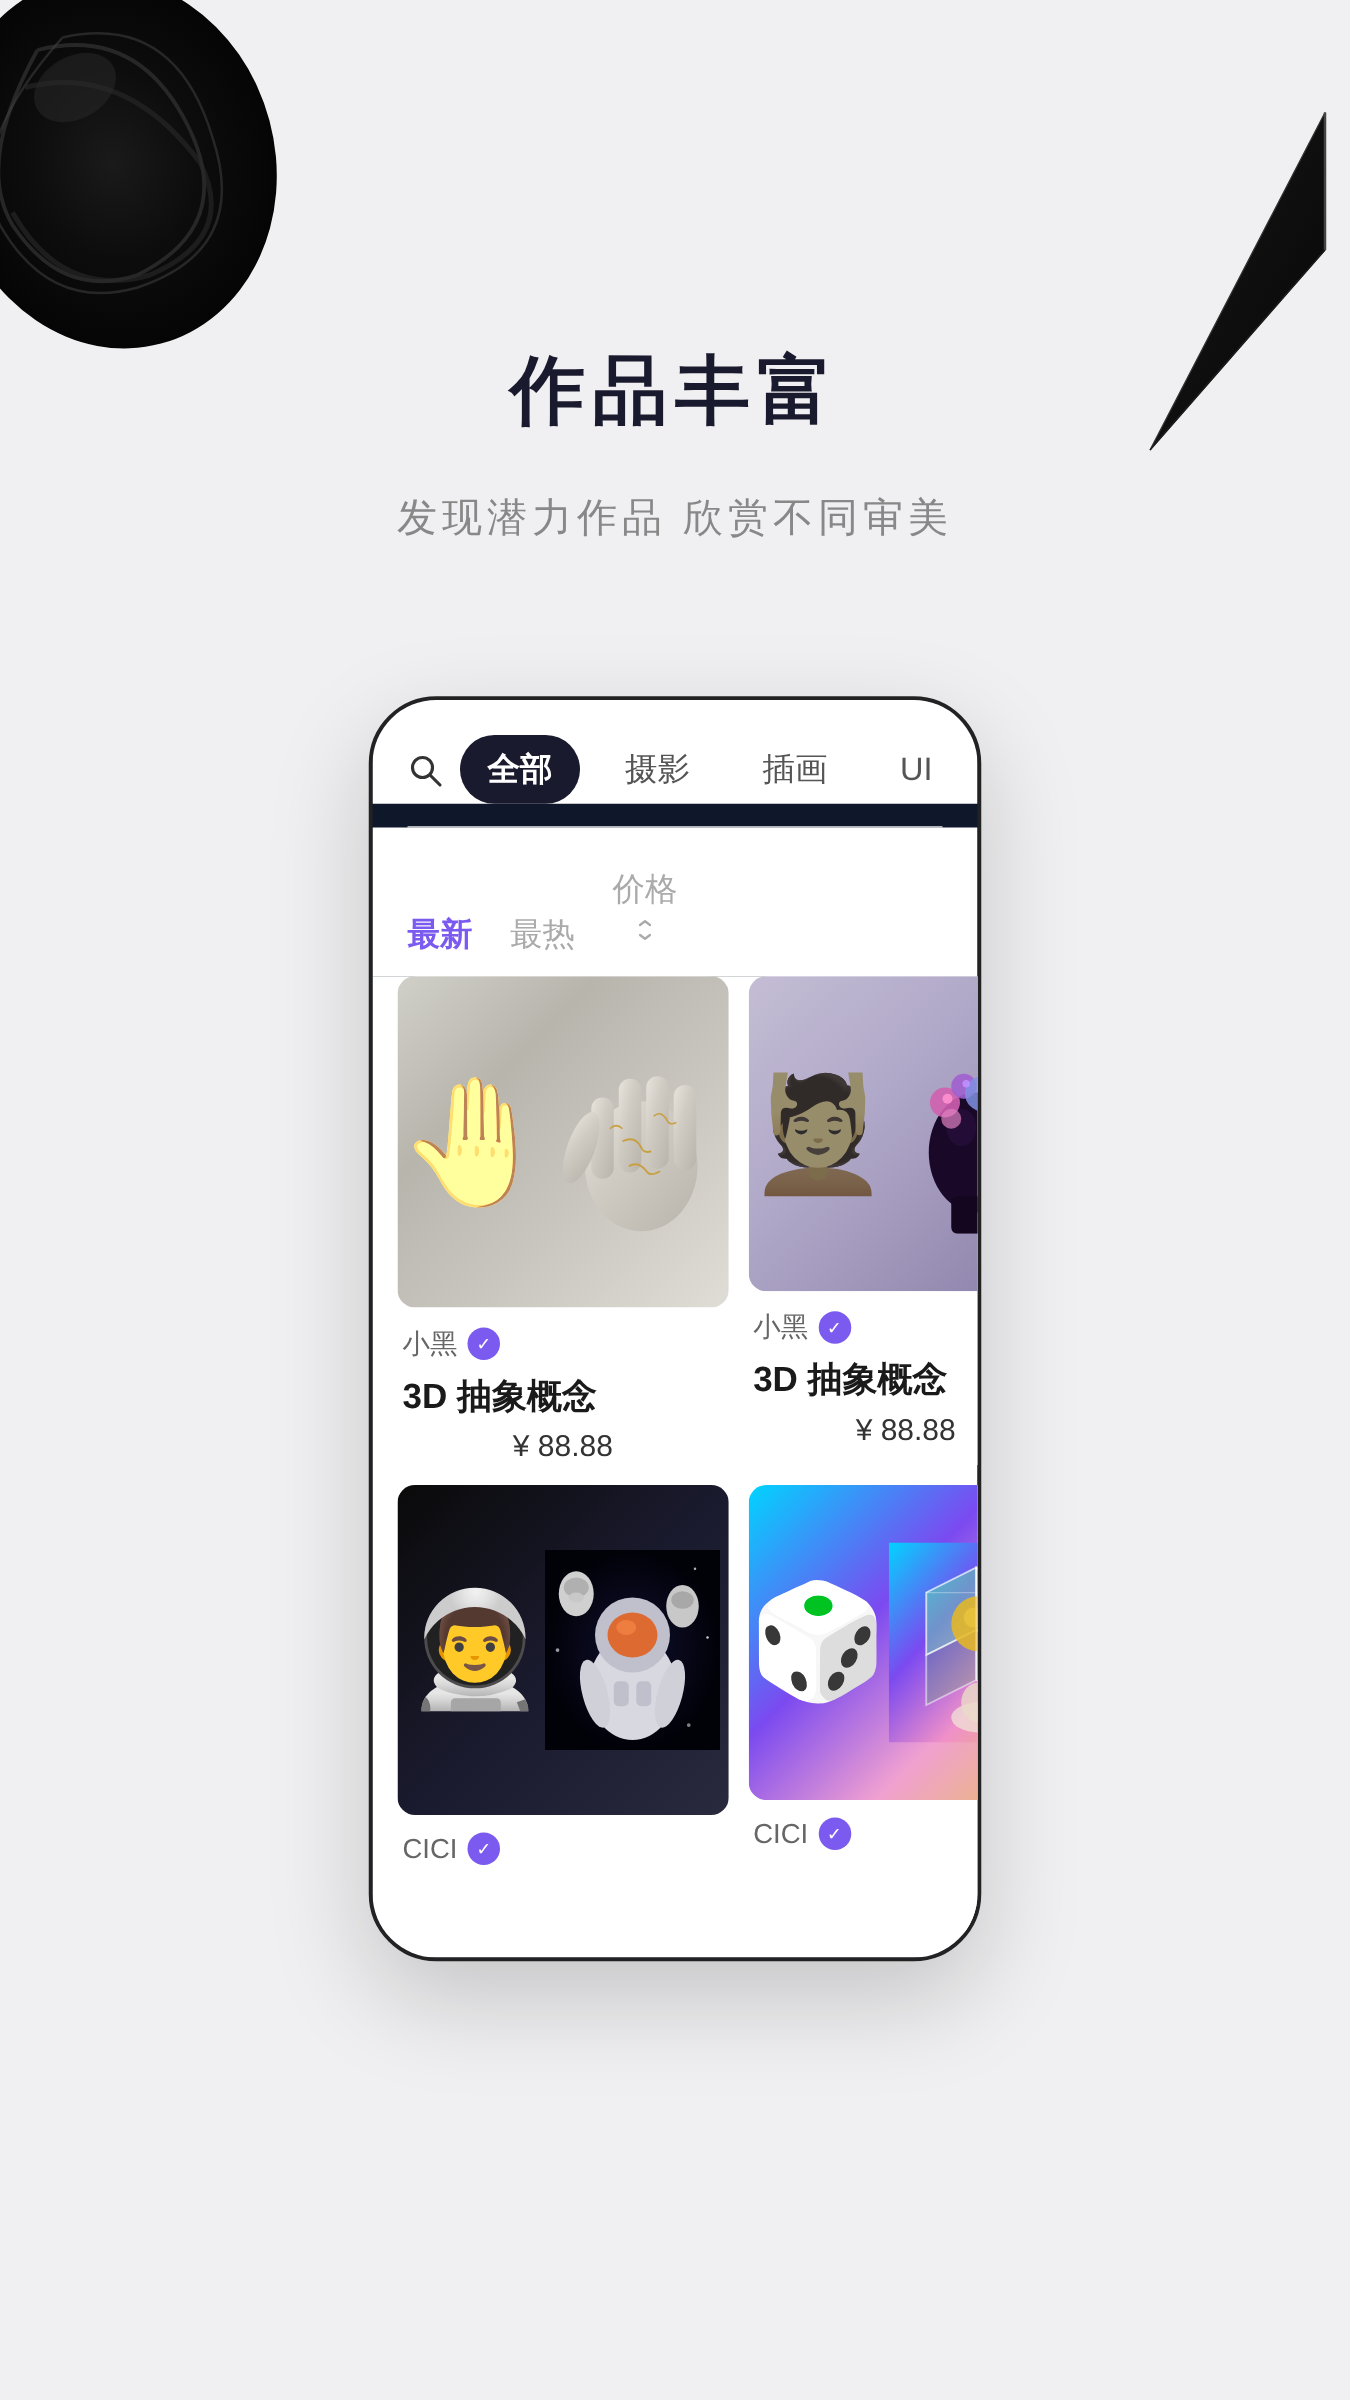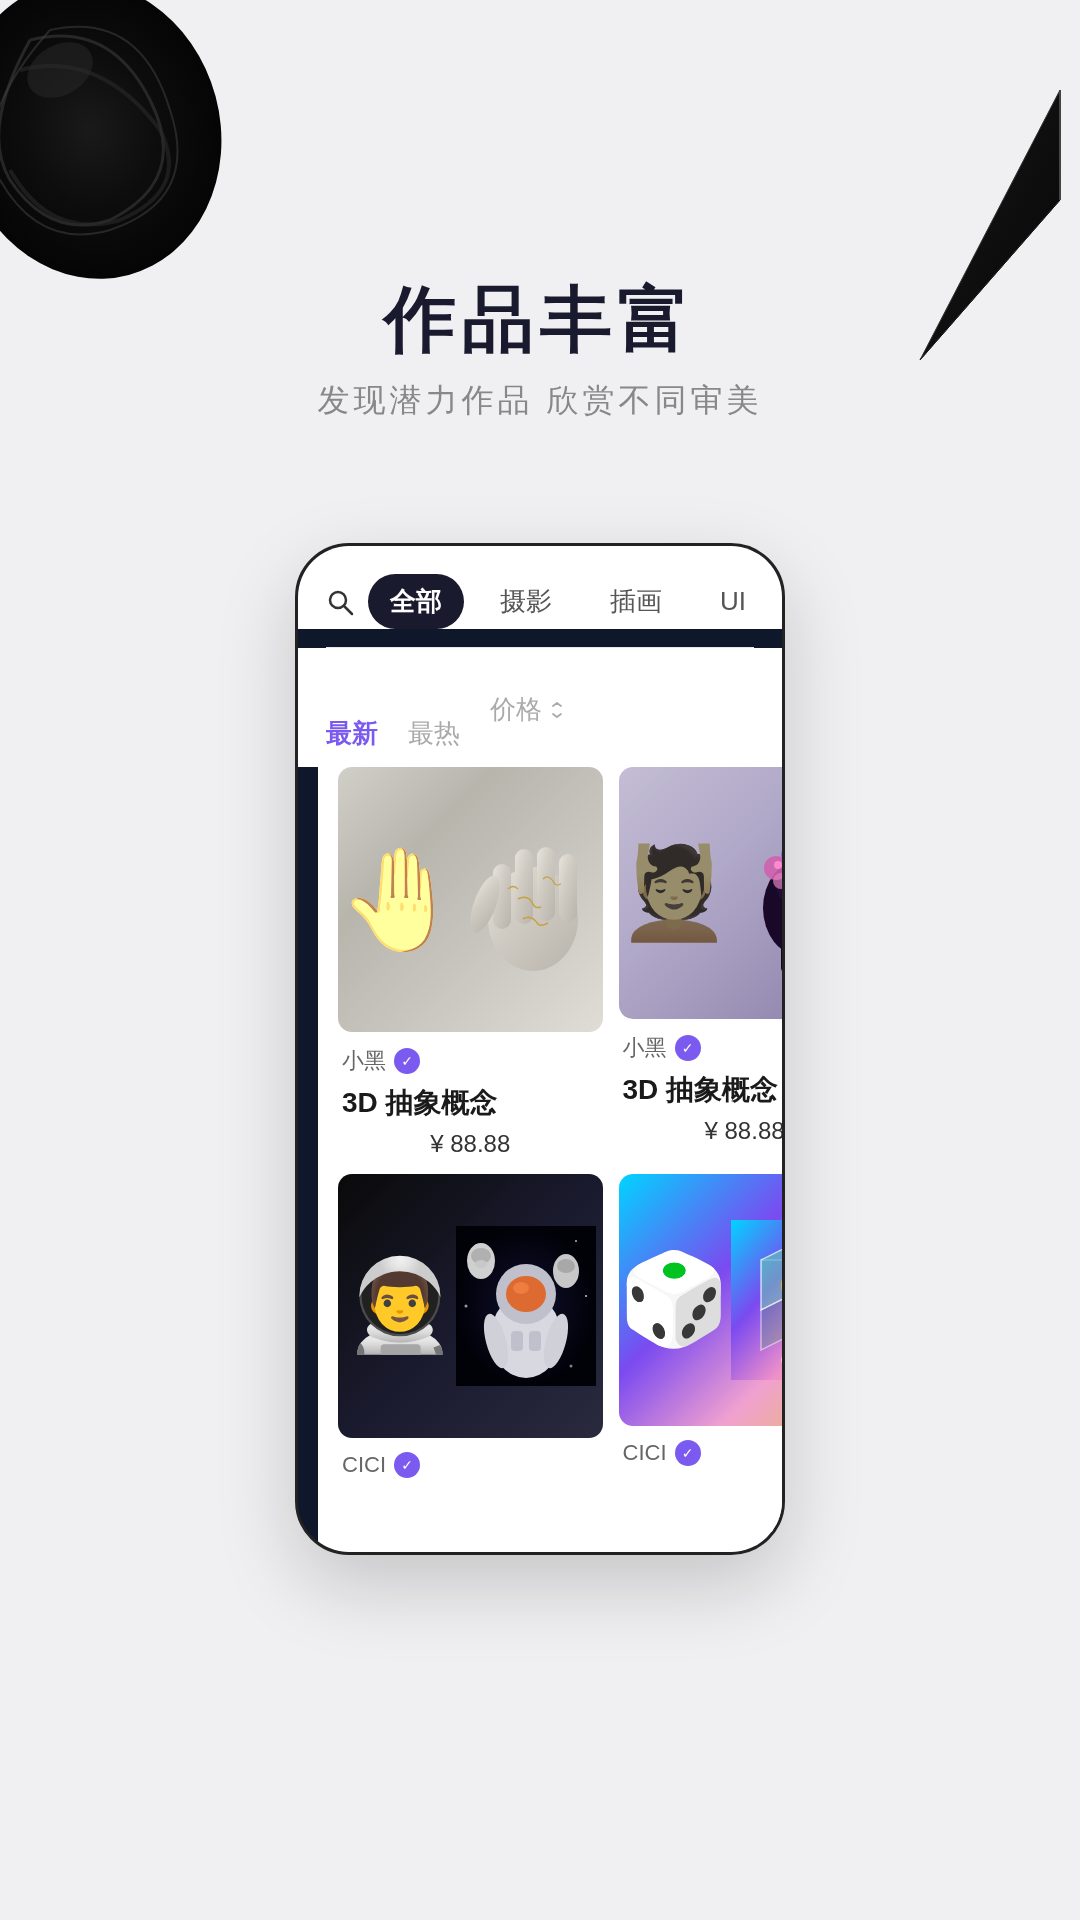--- a/index.html
+++ b/index.html
@@ -14,26 +14,26 @@
       position: relative;
     }
 
     .hero-section {
       padding-top: 280px;
       text-align: center;
       padding-bottom: 60px;
     }
 
     .hero-title {
-      font-size: 72px;
+      font-size: 60px;
       font-weight: 800;
       color: #1a1a2e;
       letter-spacing: 6px;
       line-height: 1.1;
-      margin-bottom: 20px;
+      margin-bottom: 47px;
     }
 
     .hero-subtitle {
       font-size: 32px;
       color: #888;
       letter-spacing: 4px;
       font-weight: 400;
     }
 
     
@@ -113,30 +113,30 @@
       color: #7b5af0;
       font-weight: 600;
     }
 
     .filter-price {
       display: flex;
       align-items: center;
       gap: 6px;
       font-size: 26px;
       color: #aaa;
+      flex-direction: column;
     }
 
     
     .product-grid {
       display: grid;
       grid-template-columns: 1fr 1fr;
       gap: 16px;
       padding: 0 20px 20px;
       background: #fff;
-      margin-left: 20px;
     }
 
     .product-card {
       border-radius: 16px;
       overflow: visible;
       background: #fff;
     }
 
     .product-image {
       width: 100%;

